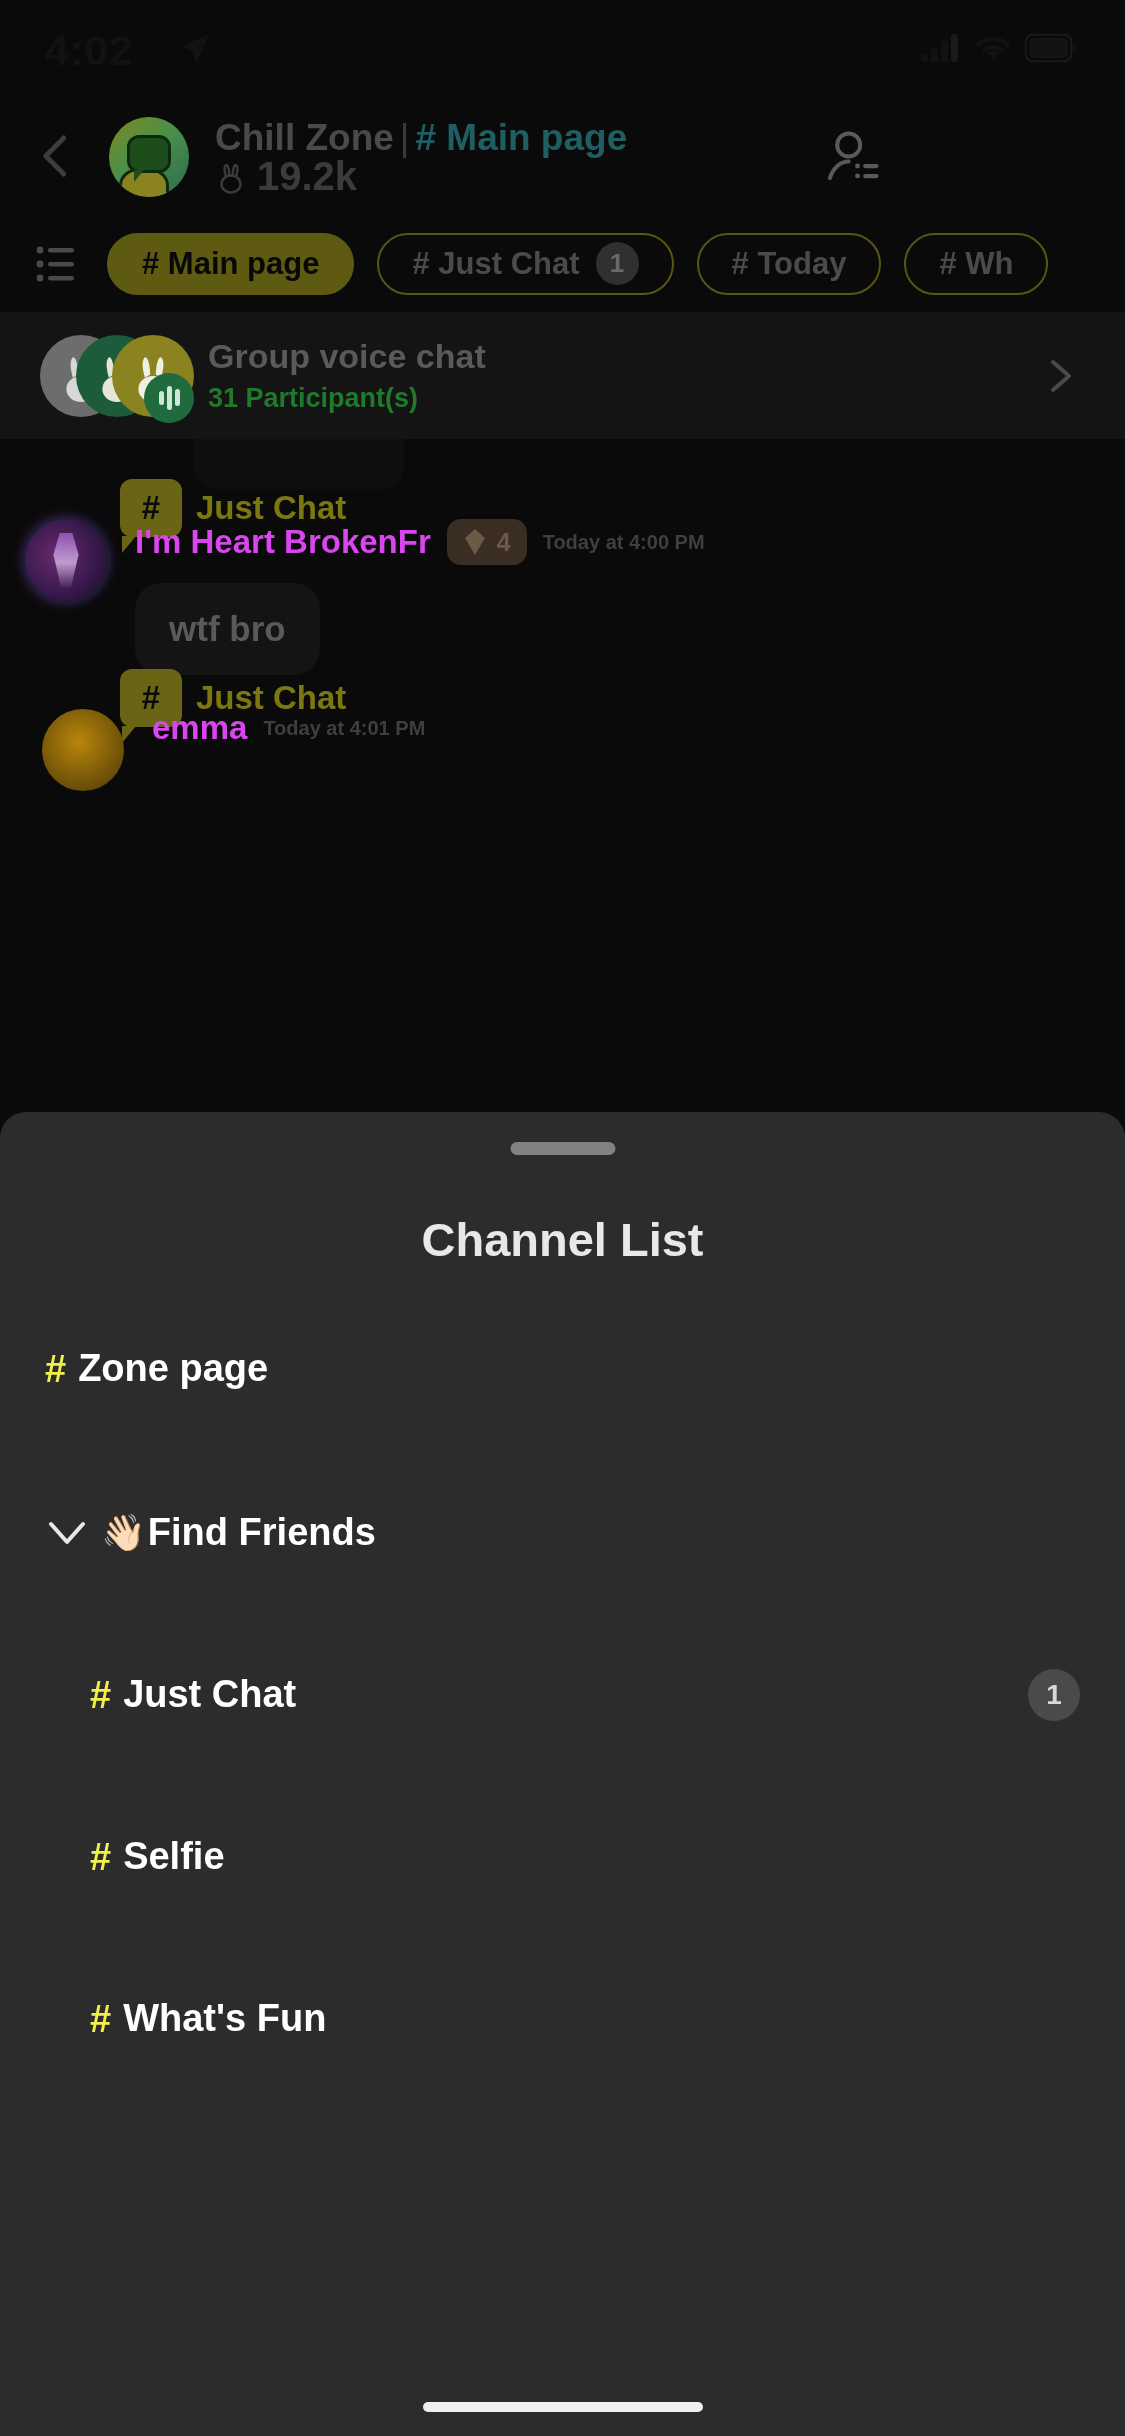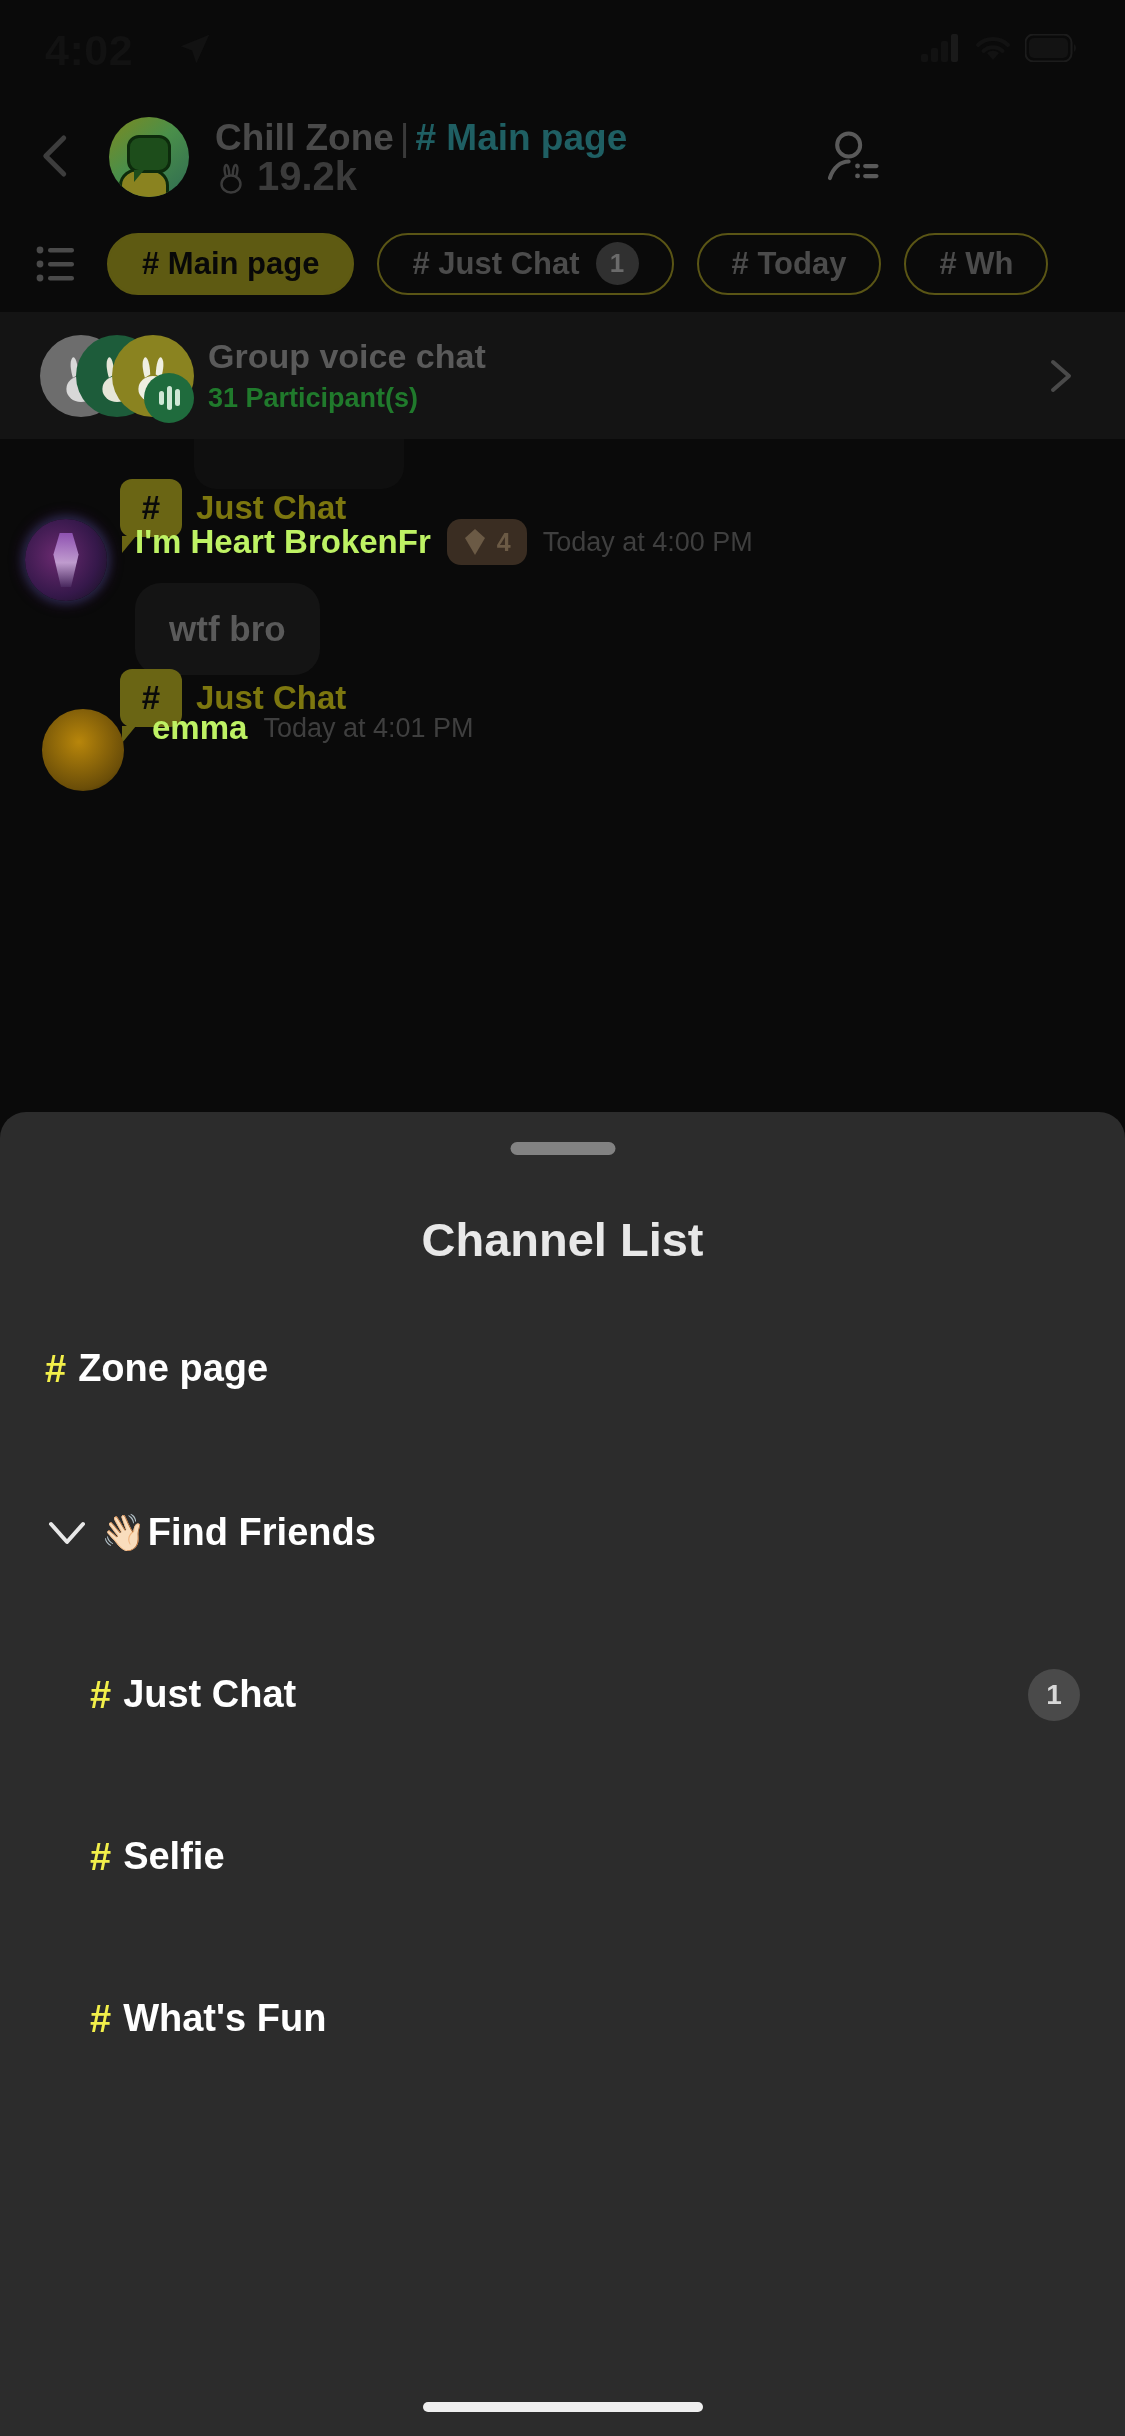--- a/index.html
+++ b/index.html
@@ -121,27 +121,27 @@
     box-shadow:0 0 14px 3px rgba(120,40,160,.35), 0 0 10px 2px rgba(30,140,160,.25);
     overflow:hidden; position:relative;
   }
   .msg-avatar:after {
     content:""; position:absolute; left:20px; top:14px; width:42px; height:54px;
     background:linear-gradient(180deg,#9a5ac0,#d0b0e0 55%,#4a2a60);
     clip-path:polygon(35% 0,65% 0,80% 40%,62% 100%,38% 100%,20% 40%);
     opacity:.85;
   }
   .msg-meta { display:flex; align-items:center; gap:16px; }
-  .msg-author { font-size:33px; font-weight:700; color:#bef264; }
+  .msg-author { font-size:33px; font-weight:700; color:#d946ef; }
   .msg-chip {
     display:flex; align-items:center; gap:10px; height:46px; padding:0 16px;
     border-radius:14px; background:#3a2d22;
   }
   .msg-chip .num { font-size:25px; font-weight:700; color:#6b5a45; }
-  .msg-time { font-size:27px; font-weight:400; color:#3f3f3f; }
+  .msg-time { font-size:20px; font-weight:700; color:#3f3f3f; }
   .msg-bubble {
     margin-top:18px; display:inline-block; padding:26px 34px;
     border-radius:26px; background:#141414;
     font-size:35px; font-weight:700; color:#5a5a5a;
   }
   .msg-avatar.emma {
     background:radial-gradient(circle at 45% 40%,#b8860b 0%,#6b4e08 70%,#2a1f04 100%);
     box-shadow:none;
   }
   .msg-avatar.emma:after { display:none; }

